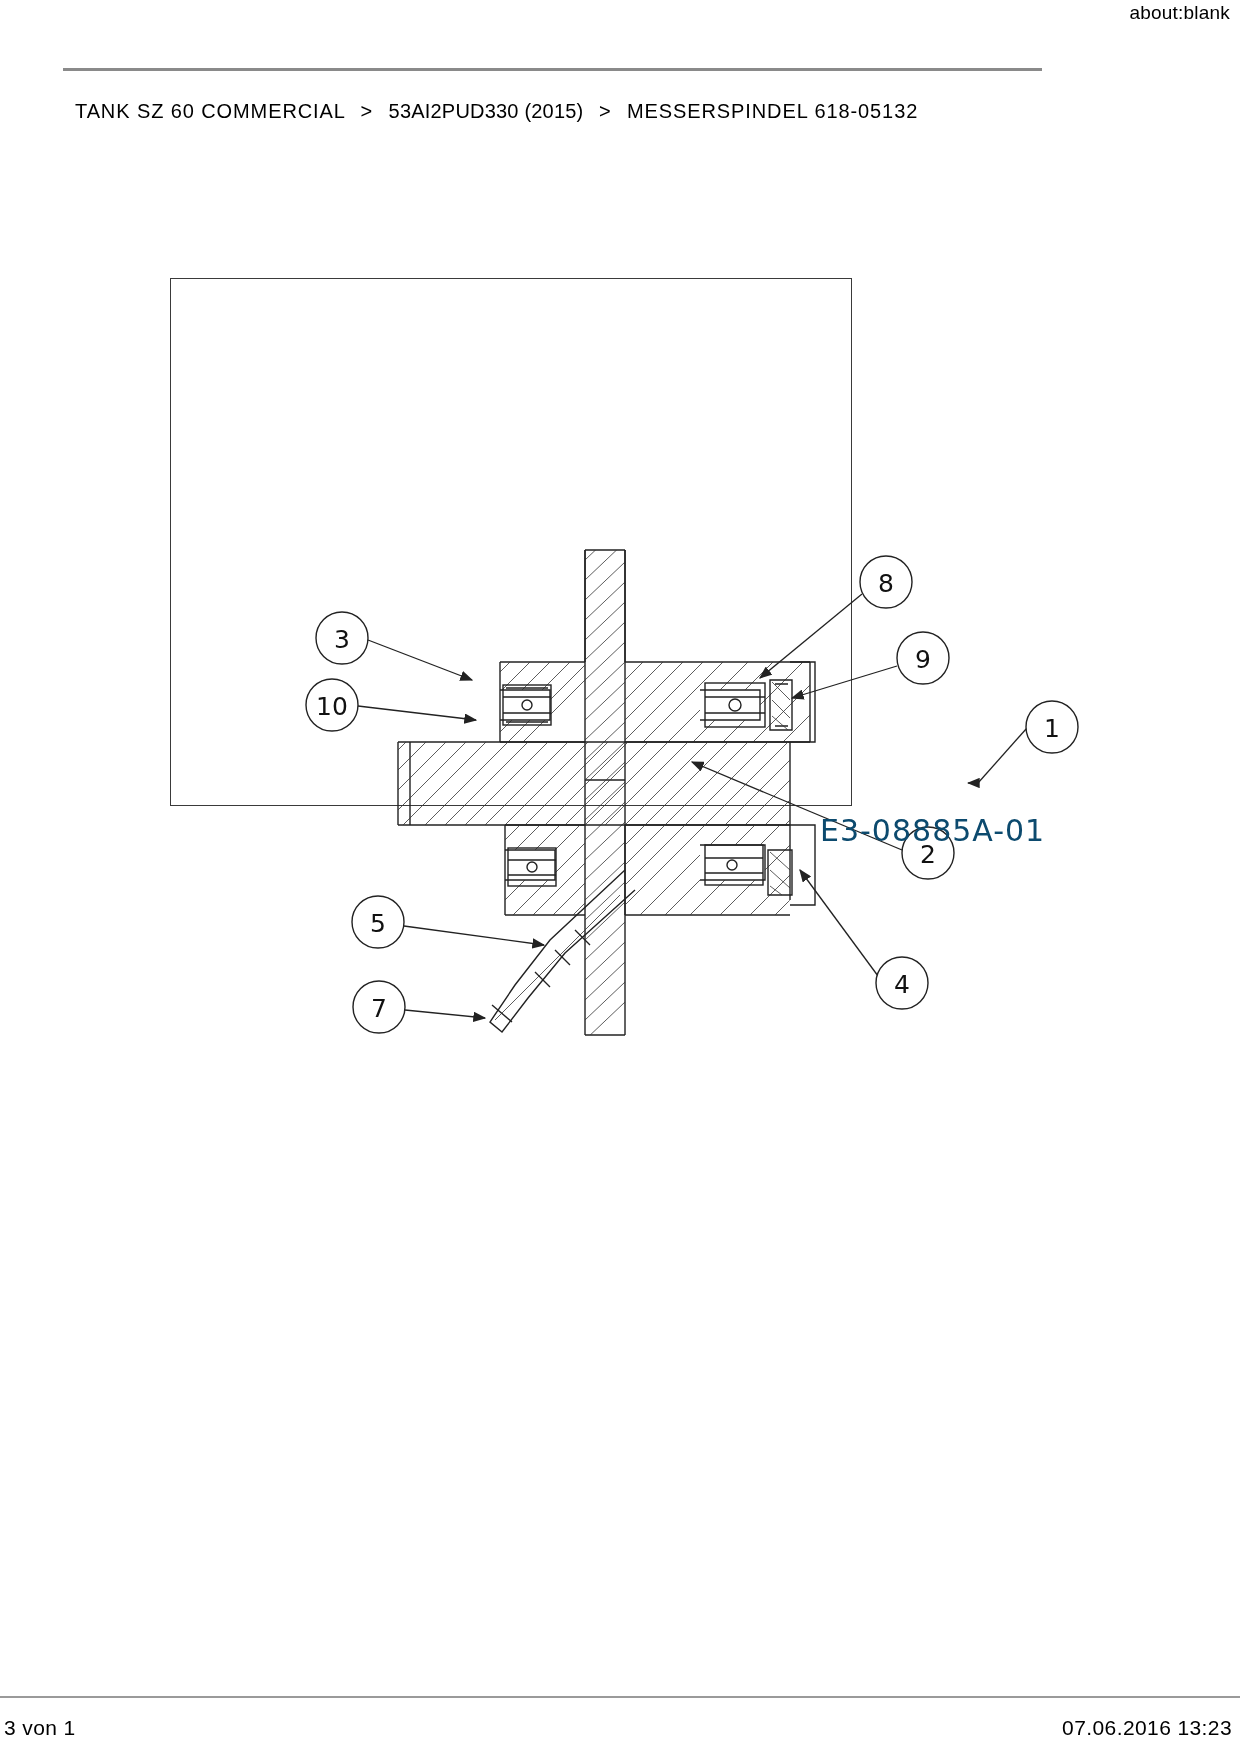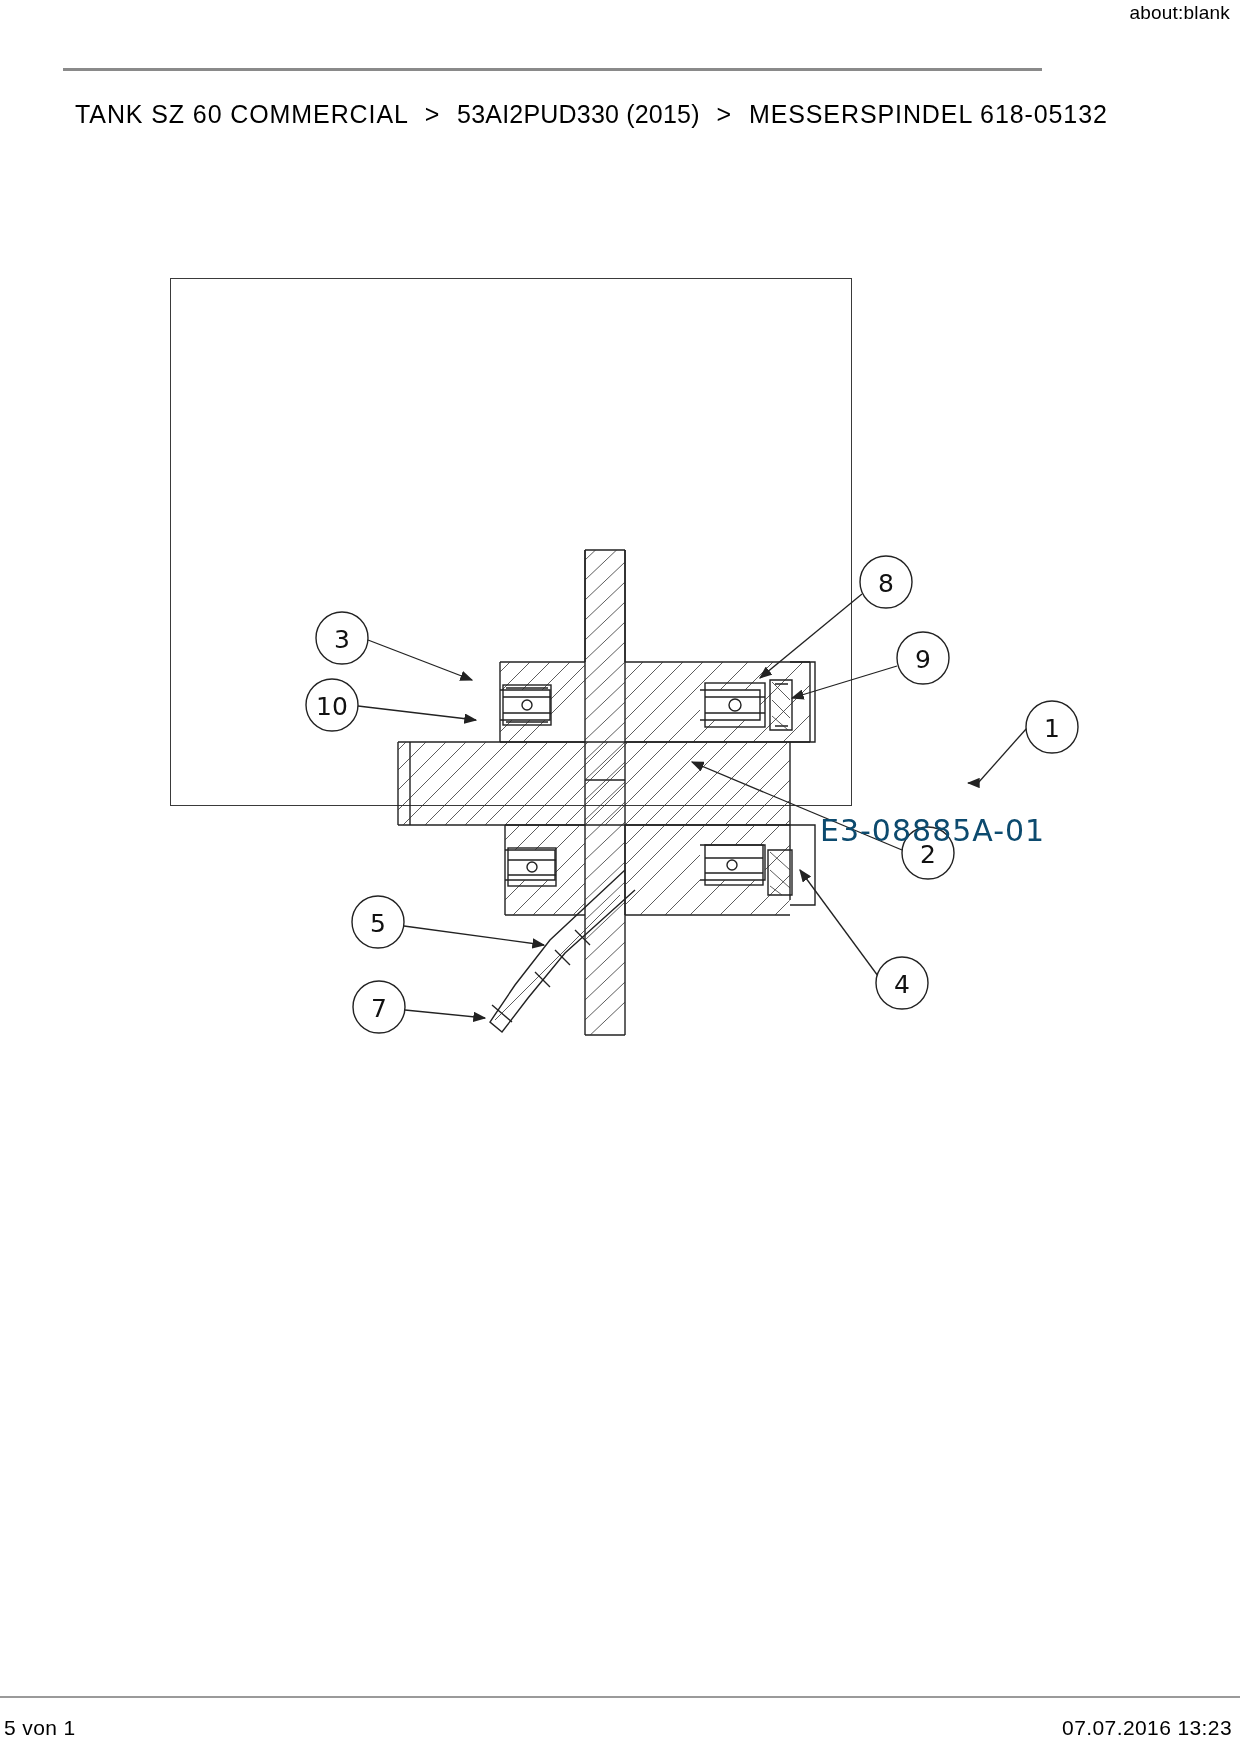--- a/index.html
+++ b/index.html
@@ -33,21 +33,21 @@
     top: 68px;
     left: 63px;
     width: 979px;
     height: 3px;
     background: #8a8a8a;
   }
   .breadcrumb {
     position: absolute;
     top: 100px;
     left: 75px;
-    font-size: 25px;
+    font-size: 20px;
     letter-spacing: 0.9px;
     white-space: nowrap;
   }
   .breadcrumb .sep {
     padding: 0 9px;
   }
   .breadcrumb .crumb-model {
     letter-spacing: 0.2px;
   }
   .figure-wrap {
@@ -323,16 +323,16 @@
           <circle cx="259" cy="757" r="26" fill="#fff" stroke="#222" stroke-width="1.4"></circle>
           <text x="259" y="767" text-anchor="middle" font-family="DejaVu Sans, sans-serif" font-size="25" fill="#111">7</text>
         </g>
       </g>
     </svg>
 
     <div class="figure-code">E3-08885A-01</div>
   </div>
 
   <div class="footer-rule"></div>
-  <div class="footer-left">5 von 1</div>
-  <div class="footer-right">07.07.2016 13:23</div>
+  <div class="footer-left">3 von 1</div>
+  <div class="footer-right">07.06.2016 13:23</div>
 
 </div>
 
 </body></html>

